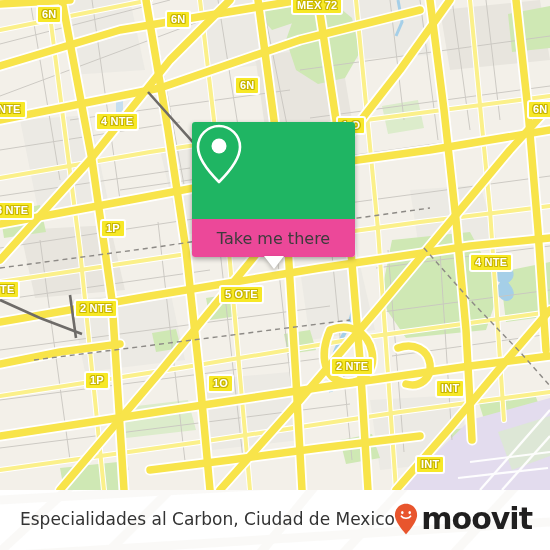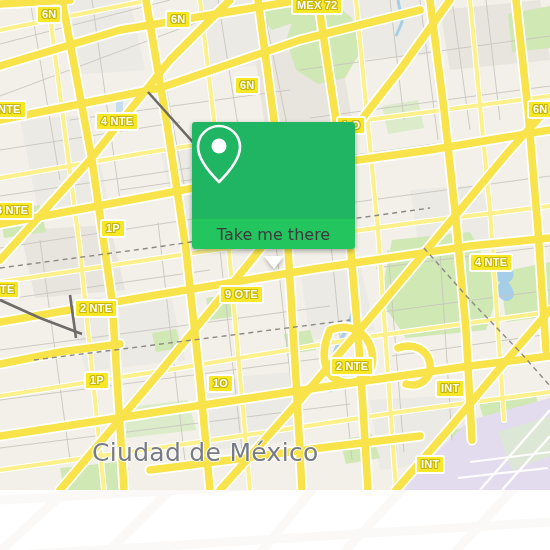--- a/index.html
+++ b/index.html
@@ -34,21 +34,21 @@
                background:rgba(255,255,255,.72);}
   #attribution span{position:absolute;left:9px;top:3px;font-size:13px;color:#3b3b3b;
                     font-family:"DejaVu Sans",sans-serif;}
 
   
   #popup{position:absolute;left:192px;top:122px;width:163px;}
   #popup-card{position:relative;width:163px;border-radius:3px;overflow:hidden;
               box-shadow:0 2px 5px rgba(0,0,0,.32);background:#fff;}
   #popup-head{height:97px;background:#1fb563;display:flex;align-items:center;
               justify-content:center;}
-  #popup-body{height:30px;background:#22c55e;display:flex;align-items:center;
+  #popup-body{height:38px;background:#ec4899;display:flex;align-items:center;
               justify-content:center;}
   #popup-label{font-size:16px;color:#3c3c3c;font-family:"DejaVu Sans",sans-serif;}
   #popup-tail{position:absolute;left:72px;top:134px;width:0;height:0;
               border-left:10px solid transparent;border-right:10px solid transparent;
               border-top:13px solid #ffffff;
               filter:drop-shadow(0 2px 2px rgba(0,0,0,.25));}
 
   
   #bottom-bar{position:absolute;left:0;top:490px;width:550px;height:60px;
               background:#fff;overflow:hidden;}
@@ -267,30 +267,29 @@
         <div class="shield" style="left: 291px; top: -4px;"><i>MEX 72</i></div>
         <div class="shield" style="left: 234px; top: 76px;"><i>6N</i></div>
         <div class="shield" style="left: -8px; top: 100px;"><i>NTE</i></div>
         <div class="shield" style="left: 95px; top: 112px;"><i>4 NTE</i></div>
         <div class="shield" style="left: 336px; top: 116px;"><i>1 O</i></div>
         <div class="shield" style="left: 527px; top: 100px;"><i>6N</i></div>
         <div class="shield" style="left: 100px; top: 219px;"><i>1P</i></div>
         <div class="shield" style="left: -10px; top: 201px;"><i>3 NTE</i></div>
         <div class="shield" style="left: 469px; top: 253px;"><i>4 NTE</i></div>
         <div class="shield" style="left: -6px; top: 280px;"><i>TE</i></div>
-        <div class="shield" style="left: 219px; top: 285px;"><i>9 OTE</i></div>
+        <div class="shield" style="left: 219px; top: 285px;"><i>5 OTE</i></div>
         <div class="shield" style="left: 74px; top: 299px;"><i>2 NTE</i></div>
         <div class="shield" style="left: 330px; top: 357px;"><i>2 NTE</i></div>
         <div class="shield" style="left: 207px; top: 362px; margin-top: 12px;"><i>1O</i></div>
         <div class="shield" style="left: 84px; top: 371px;"><i>1P</i></div>
         <div class="shield" style="left: 435px; top: 379px;"><i>INT</i></div>
         <div class="shield" style="left: 415px; top: 455px;"><i>INT</i></div>
       </div>
 
-    <div id="city-label">Ciudad de México</div>
 
 
     <div id="popup">
       <div id="popup-card">
         <div id="popup-head">
           <svg width="54" height="64" viewBox="0 0 54 64">
             <path d="M27 4 C15.4 4 6 13.4 6 25 C6 37.5 19 52 27 60
                      C35 52 48 37.5 48 25 C48 13.4 38.6 4 27 4 Z" fill="none" stroke="#ffffff" stroke-width="2.6" stroke-linejoin="round"></path>
             <circle cx="27" cy="24" r="7.5" fill="#ffffff"></circle>
           </svg>
@@ -308,15 +307,26 @@
       <g stroke="#d7d2c4" stroke-width="9" fill="none">
         <path d="M-20,110 L110,-10"></path>
         <path d="M70,130 L200,0"></path>
         <path d="M230,130 L320,20"></path>
         <path d="M300,140 L420,10"></path>
         <path d="M420,130 L540,0"></path>
         <path d="M0,40 L550,10"></path>
         <path d="M0,96 L550,62"></path>
       </g>
     </svg>
+    <div id="bb-title">Especialidades al Carbon, Ciudad de Mexico</div>
+    <div id="brand">
+      <svg id="brand-pin" viewBox="0 0 24 32">
+        <path d="M12 0.8 C5.8 0.8 0.9 5.7 0.9 11.9 C0.9 19.6 12 31.2 12 31.2
+                 C12 31.2 23.1 19.6 23.1 11.9 C23.1 5.7 18.2 0.8 12 0.8 Z" fill="#e8552d"></path>
+        <ellipse cx="8.3" cy="9.6" rx="1.25" ry="1.55" fill="#ffffff"></ellipse>
+        <ellipse cx="15.7" cy="9.6" rx="1.25" ry="1.55" fill="#ffffff"></ellipse>
+        <path d="M7.4 13.2 C9.2 16.0 14.8 16.0 16.6 13.2" fill="none" stroke="#ffffff" stroke-width="1.6" stroke-linecap="round"></path>
+      </svg>
+      <span id="brand-text">moovit</span>
+    </div>
   </div>
 
 </div>
 
 </body></html>

